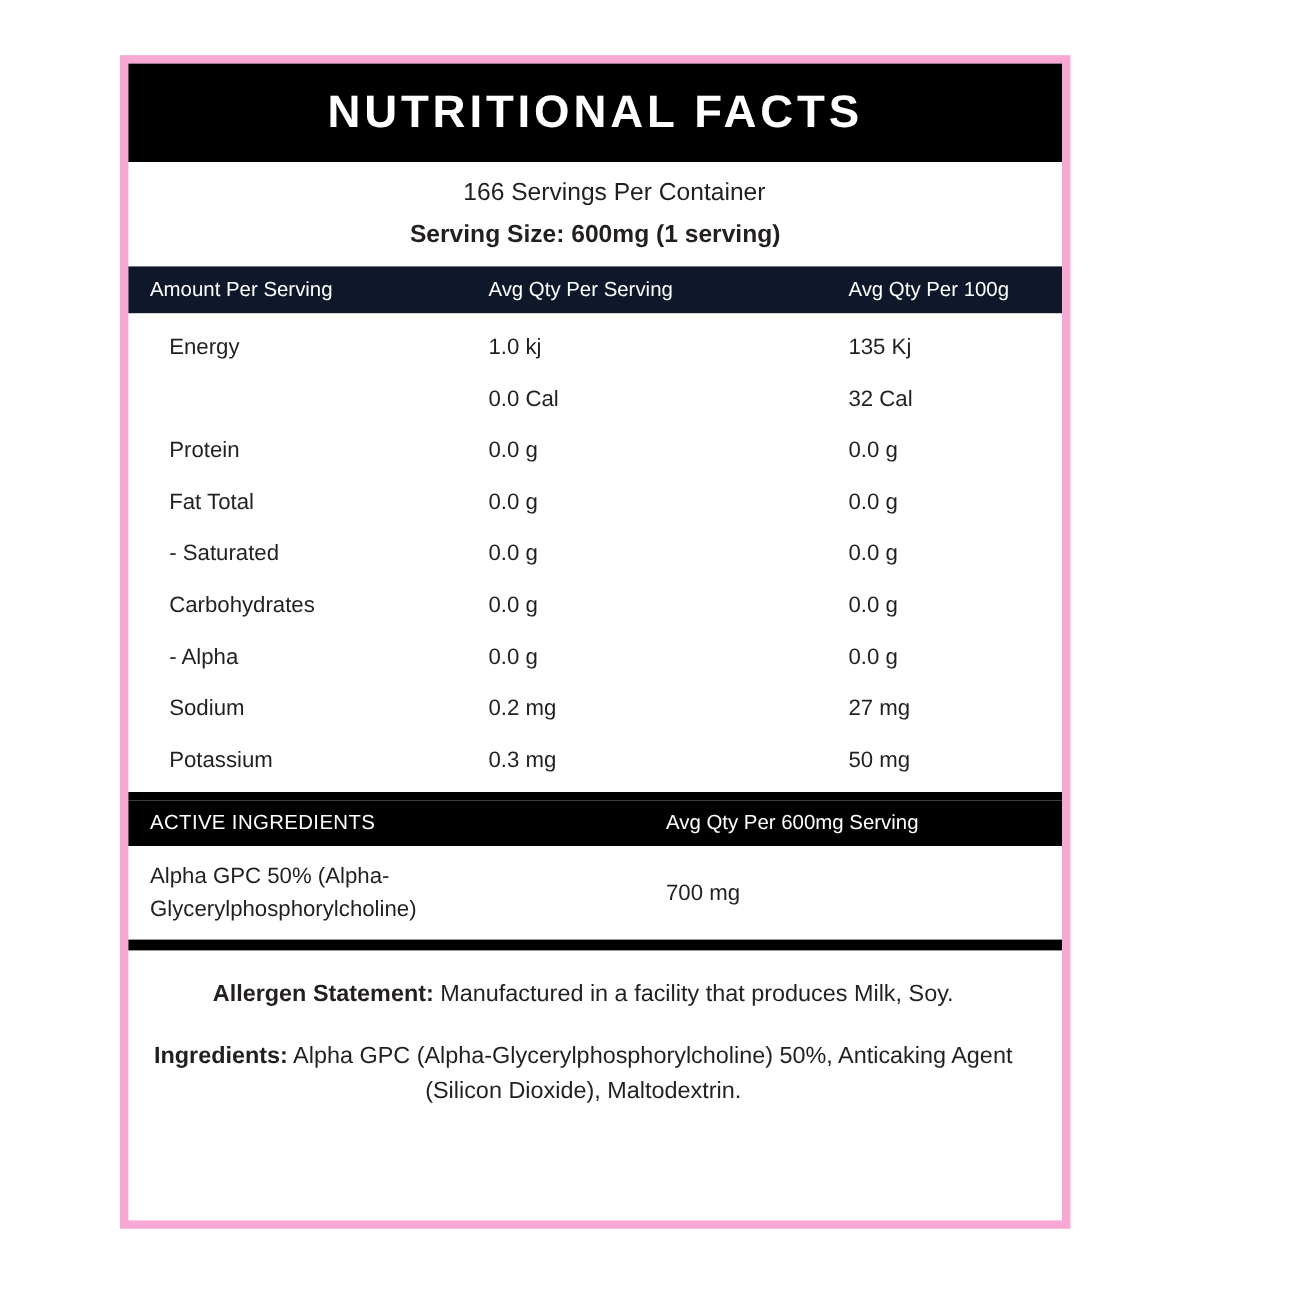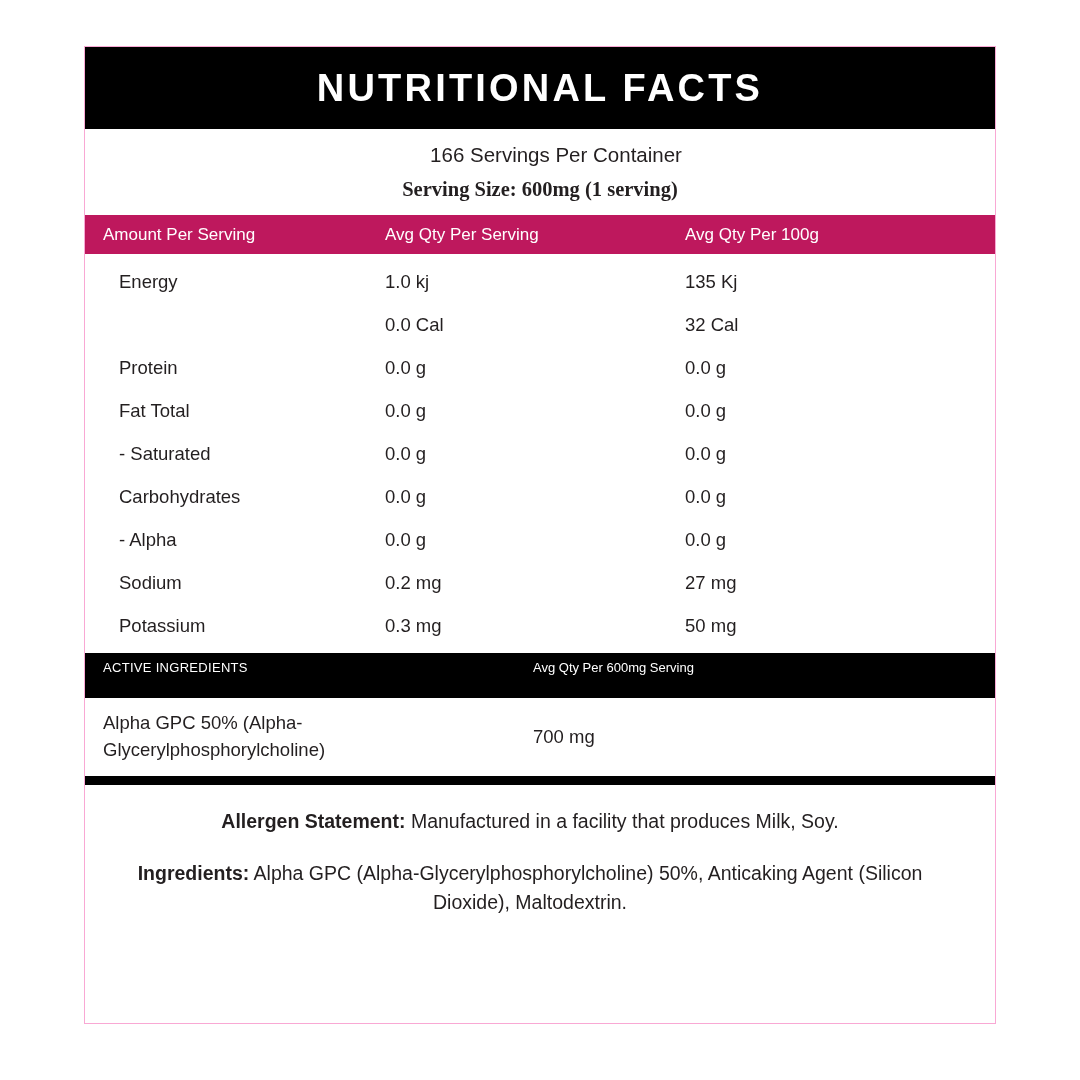--- a/index.html
+++ b/index.html
@@ -7,25 +7,25 @@
     margin: 0;
     padding: 0;
     width: 1080px;
     height: 1080px;
     background: #ffffff;
     font-family: "Liberation Sans", sans-serif;
     color: #231f20;
   }
   #panel {
     position: absolute;
-    left: 84px;
+    left: 100px;
     top: 46px;
-    width: 912px;
+    width: 792px;
     height: 978px;
-    border: 1px solid #f9a8d4;
+    border: 7px solid #f9a8d4;
     background: #ffffff;
   }
   .title-bar {
     background: #000000;
     color: #ffffff;
     height: 82px;
     display: flex;
     align-items: center;
     justify-content: center;
   }
@@ -43,24 +43,23 @@
   .serving-block .line1 {
     font-size: 20.5px;
     color: #231f20;
     margin-bottom: 11px;
     margin-left: 32px;
   }
   .serving-block .line2 {
     font-size: 20.5px;
     font-weight: bold;
     color: #231f20;
-    font-family: Liberation Serif, serif;
   }
   .bar-row {
-    background: #be185d;
+    background: #0f172a;
     color: #ffffff;
     height: 39px;
     display: flex;
     align-items: center;
     font-size: 17px;
   }
   .c1 { width: 300px; padding-left: 18px; }
   .c2 { width: 300px; }
   .c3 { flex: 1; }
   .facts {
@@ -77,22 +76,22 @@
   .spacer-rule {
     height: 7px;
     background: #000000;
     margin: 0;
   }
   .ai-bar {
     background: #000000;
     color: #ffffff;
     height: 38px;
     display: flex;
-    align-items: flex-start;
-    font-size: 13px;
+    align-items: center;
+    font-size: 17px;
   }
   .ai-bar .ai-left { width: 300px; padding-left: 18px; letter-spacing: .3px; }
   .ai-bar .ai-right { flex: 1; text-align: left; padding-left: 148px; }
   .ai-body {
     display: flex;
     align-items: center;
     min-height: 78px;
     font-size: 18.5px;
   }
   .ai-body .ai-name {

